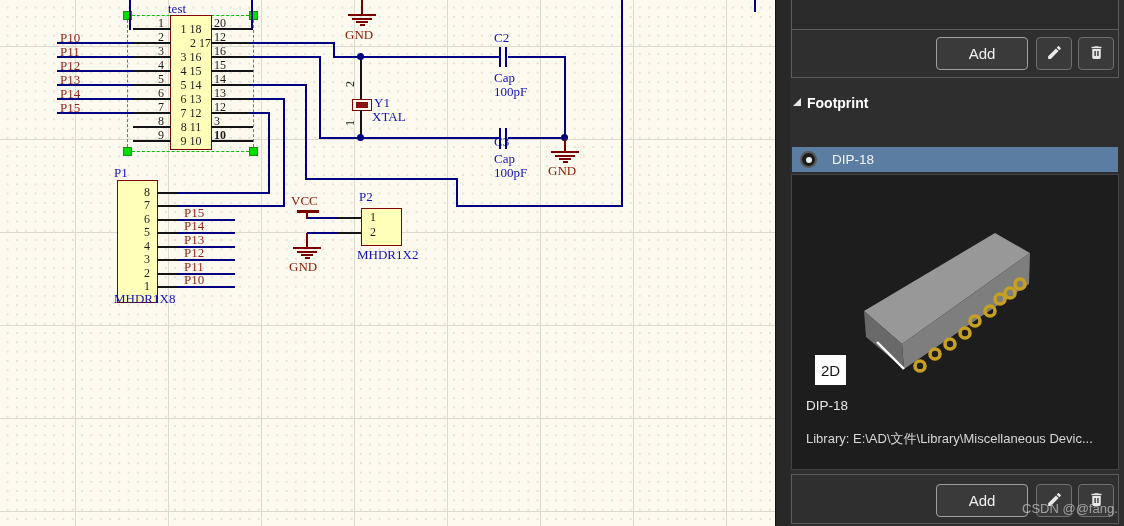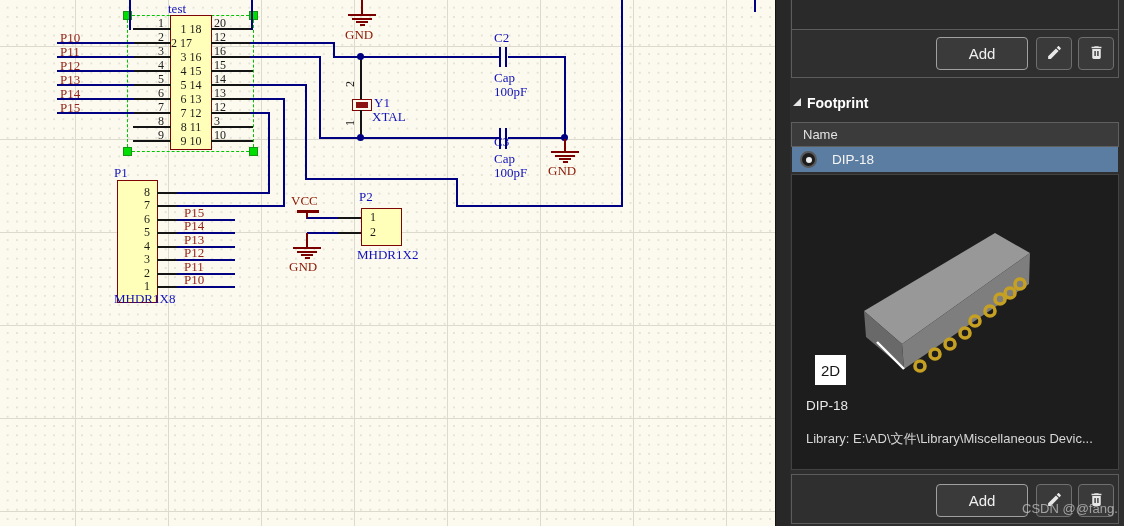--- a/index.html
+++ b/index.html
@@ -101,21 +101,21 @@
     <div id="gen">
         <div class="stub" style="left: 133px; top: 28px; width: 38px; height: 2px;"></div>
         <div class="stub" style="left: 211px; top: 28px; width: 42px; height: 2px;"></div>
         <div class="pinnum" style="left: 144px; top: 17px; width: 20px; height: 11px; text-align: right;">1</div>
         <div class="pinnum" style="left: 214px; top: 17px; width: 22px; height: 11px;">20</div>
         <div class="pinnum" style="left: 171px; top: 23px; width: 40px; height: 13px; text-align: center;">1 18</div>
         <div class="stub" style="left: 133px; top: 42px; width: 38px; height: 2px;"></div>
         <div class="stub" style="left: 211px; top: 42px; width: 42px; height: 2px;"></div>
         <div class="pinnum" style="left: 144px; top: 31px; width: 20px; height: 11px; text-align: right;">2</div>
         <div class="pinnum" style="left: 214px; top: 31px; width: 22px; height: 11px;">12</div>
-        <div class="pinnum" style="left: 171px; top: 37px; width: 40px; height: 13px; text-align: left;">2 17</div>
+        <div class="pinnum" style="left: 171px; top: 37px; width: 40px; height: 13px; text-align: right;">2 17</div>
         <div class="stub" style="left: 133px; top: 56px; width: 38px; height: 2px;"></div>
         <div class="stub" style="left: 211px; top: 56px; width: 42px; height: 2px;"></div>
         <div class="pinnum" style="left: 144px; top: 45px; width: 20px; height: 11px; text-align: right;">3</div>
         <div class="pinnum" style="left: 214px; top: 45px; width: 22px; height: 11px;">16</div>
         <div class="pinnum" style="left: 171px; top: 51px; width: 40px; height: 13px; text-align: center;">3 16</div>
         <div class="stub" style="left: 133px; top: 70px; width: 38px; height: 2px;"></div>
         <div class="stub" style="left: 211px; top: 70px; width: 42px; height: 2px;"></div>
         <div class="pinnum" style="left: 144px; top: 59px; width: 20px; height: 11px; text-align: right;">4</div>
         <div class="pinnum" style="left: 214px; top: 59px; width: 22px; height: 11px;">15</div>
         <div class="pinnum" style="left: 171px; top: 65px; width: 40px; height: 13px; text-align: center;">4 15</div>
@@ -135,21 +135,21 @@
         <div class="pinnum" style="left: 214px; top: 101px; width: 22px; height: 11px;">12</div>
         <div class="pinnum" style="left: 171px; top: 107px; width: 40px; height: 13px; text-align: center;">7 12</div>
         <div class="stub" style="left: 133px; top: 126px; width: 38px; height: 2px;"></div>
         <div class="stub" style="left: 211px; top: 126px; width: 42px; height: 2px;"></div>
         <div class="pinnum" style="left: 144px; top: 115px; width: 20px; height: 11px; text-align: right;">8</div>
         <div class="pinnum" style="left: 214px; top: 115px; width: 22px; height: 11px;">3</div>
         <div class="pinnum" style="left: 171px; top: 121px; width: 40px; height: 13px; text-align: center;">8 11</div>
         <div class="stub" style="left: 133px; top: 140px; width: 38px; height: 2px;"></div>
         <div class="stub" style="left: 211px; top: 140px; width: 42px; height: 2px;"></div>
         <div class="pinnum" style="left: 144px; top: 129px; width: 20px; height: 11px; text-align: right;">9</div>
-        <div class="pinnum" style="left: 214px; top: 129px; width: 22px; height: 11px;">10</div>
+        <div class="pinnum" style="left: 214px; top: 129px; width: 22px; height: 11px; font-weight: bold;">10</div>
         <div class="pinnum" style="left: 171px; top: 135px; width: 40px; height: 13px; text-align: center;">9 10</div>
         <div class="wire" style="left: 57px; top: 42px; width: 77px; height: 2px;"></div>
         <div class="sch-label netlbl" style="left: 60px; top: 31px;">P10</div>
         <div class="wire" style="left: 57px; top: 56px; width: 77px; height: 2px;"></div>
         <div class="sch-label netlbl" style="left: 60px; top: 45px;">P11</div>
         <div class="wire" style="left: 57px; top: 70px; width: 77px; height: 2px;"></div>
         <div class="sch-label netlbl" style="left: 60px; top: 59px;">P12</div>
         <div class="wire" style="left: 57px; top: 84px; width: 77px; height: 2px;"></div>
         <div class="sch-label netlbl" style="left: 60px; top: 73px;">P13</div>
         <div class="wire" style="left: 57px; top: 98px; width: 77px; height: 2px;"></div>
@@ -258,21 +258,20 @@
     </button>
     <button class="btn icon" style="left:302px;top:37px;">
       <span><svg viewBox="0 0 24 24">
             <path d="M6 19c0 1.1.9 2 2 2h8c1.1 0 2-.9 2-2V7H6v12zm3-9h2v7H9v-7zm4 0h2v7h-2v-7zM19 4h-3.5l-1-1h-5l-1 1H5v2h14V4z" fill="#e8e8e8"></path>
           </svg></span>
     </button>
 
     <div class="tri" style="left:17px;top:98px;"></div>
     <div class="section-hdr" style="left:31px;top:95px;">Footprint</div>
 
-    <div class="tbl-hdr" style="left:15px;top:122px;width:328px;height:25px;">Name</div>
     <div class="tbl-row-sel" style="left:16px;top:147px;width:326px;height:25px;">
       <span class="radio">
           <span class="dot"></span>
         </span>
       <span style="margin-left:15px;">DIP-18</span>
     </div>
 
     <div class="preview" style="left:15px;top:174px;width:328px;height:296px;">
       <svg style="position:absolute;left:55px;top:41px;" width="200" height="180" viewBox="0 0 200 180">
         <polygon points="17,95 148,17 183,37 55,128" fill="#989898"></polygon>

